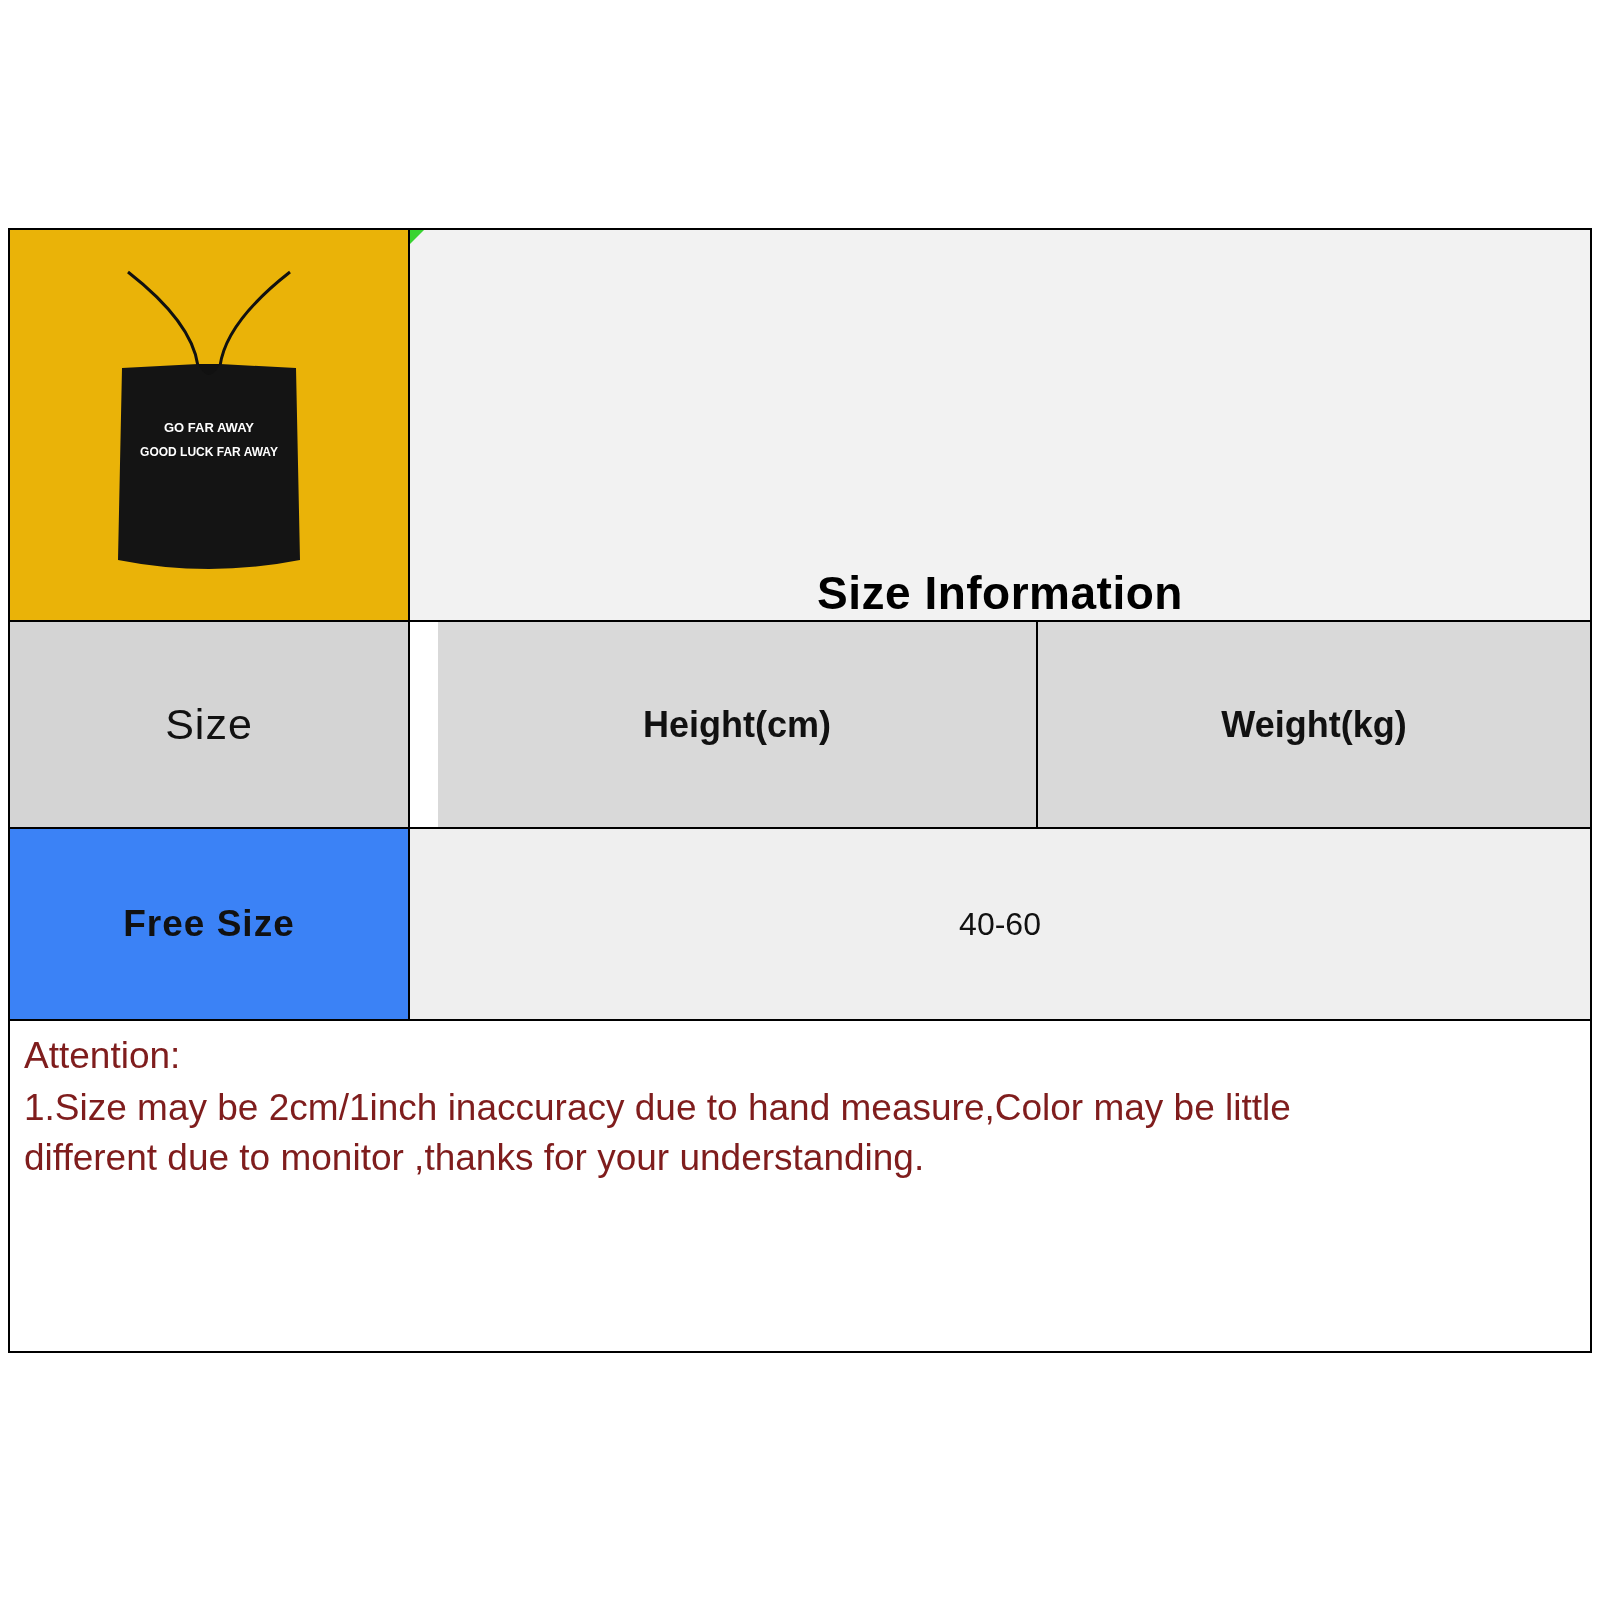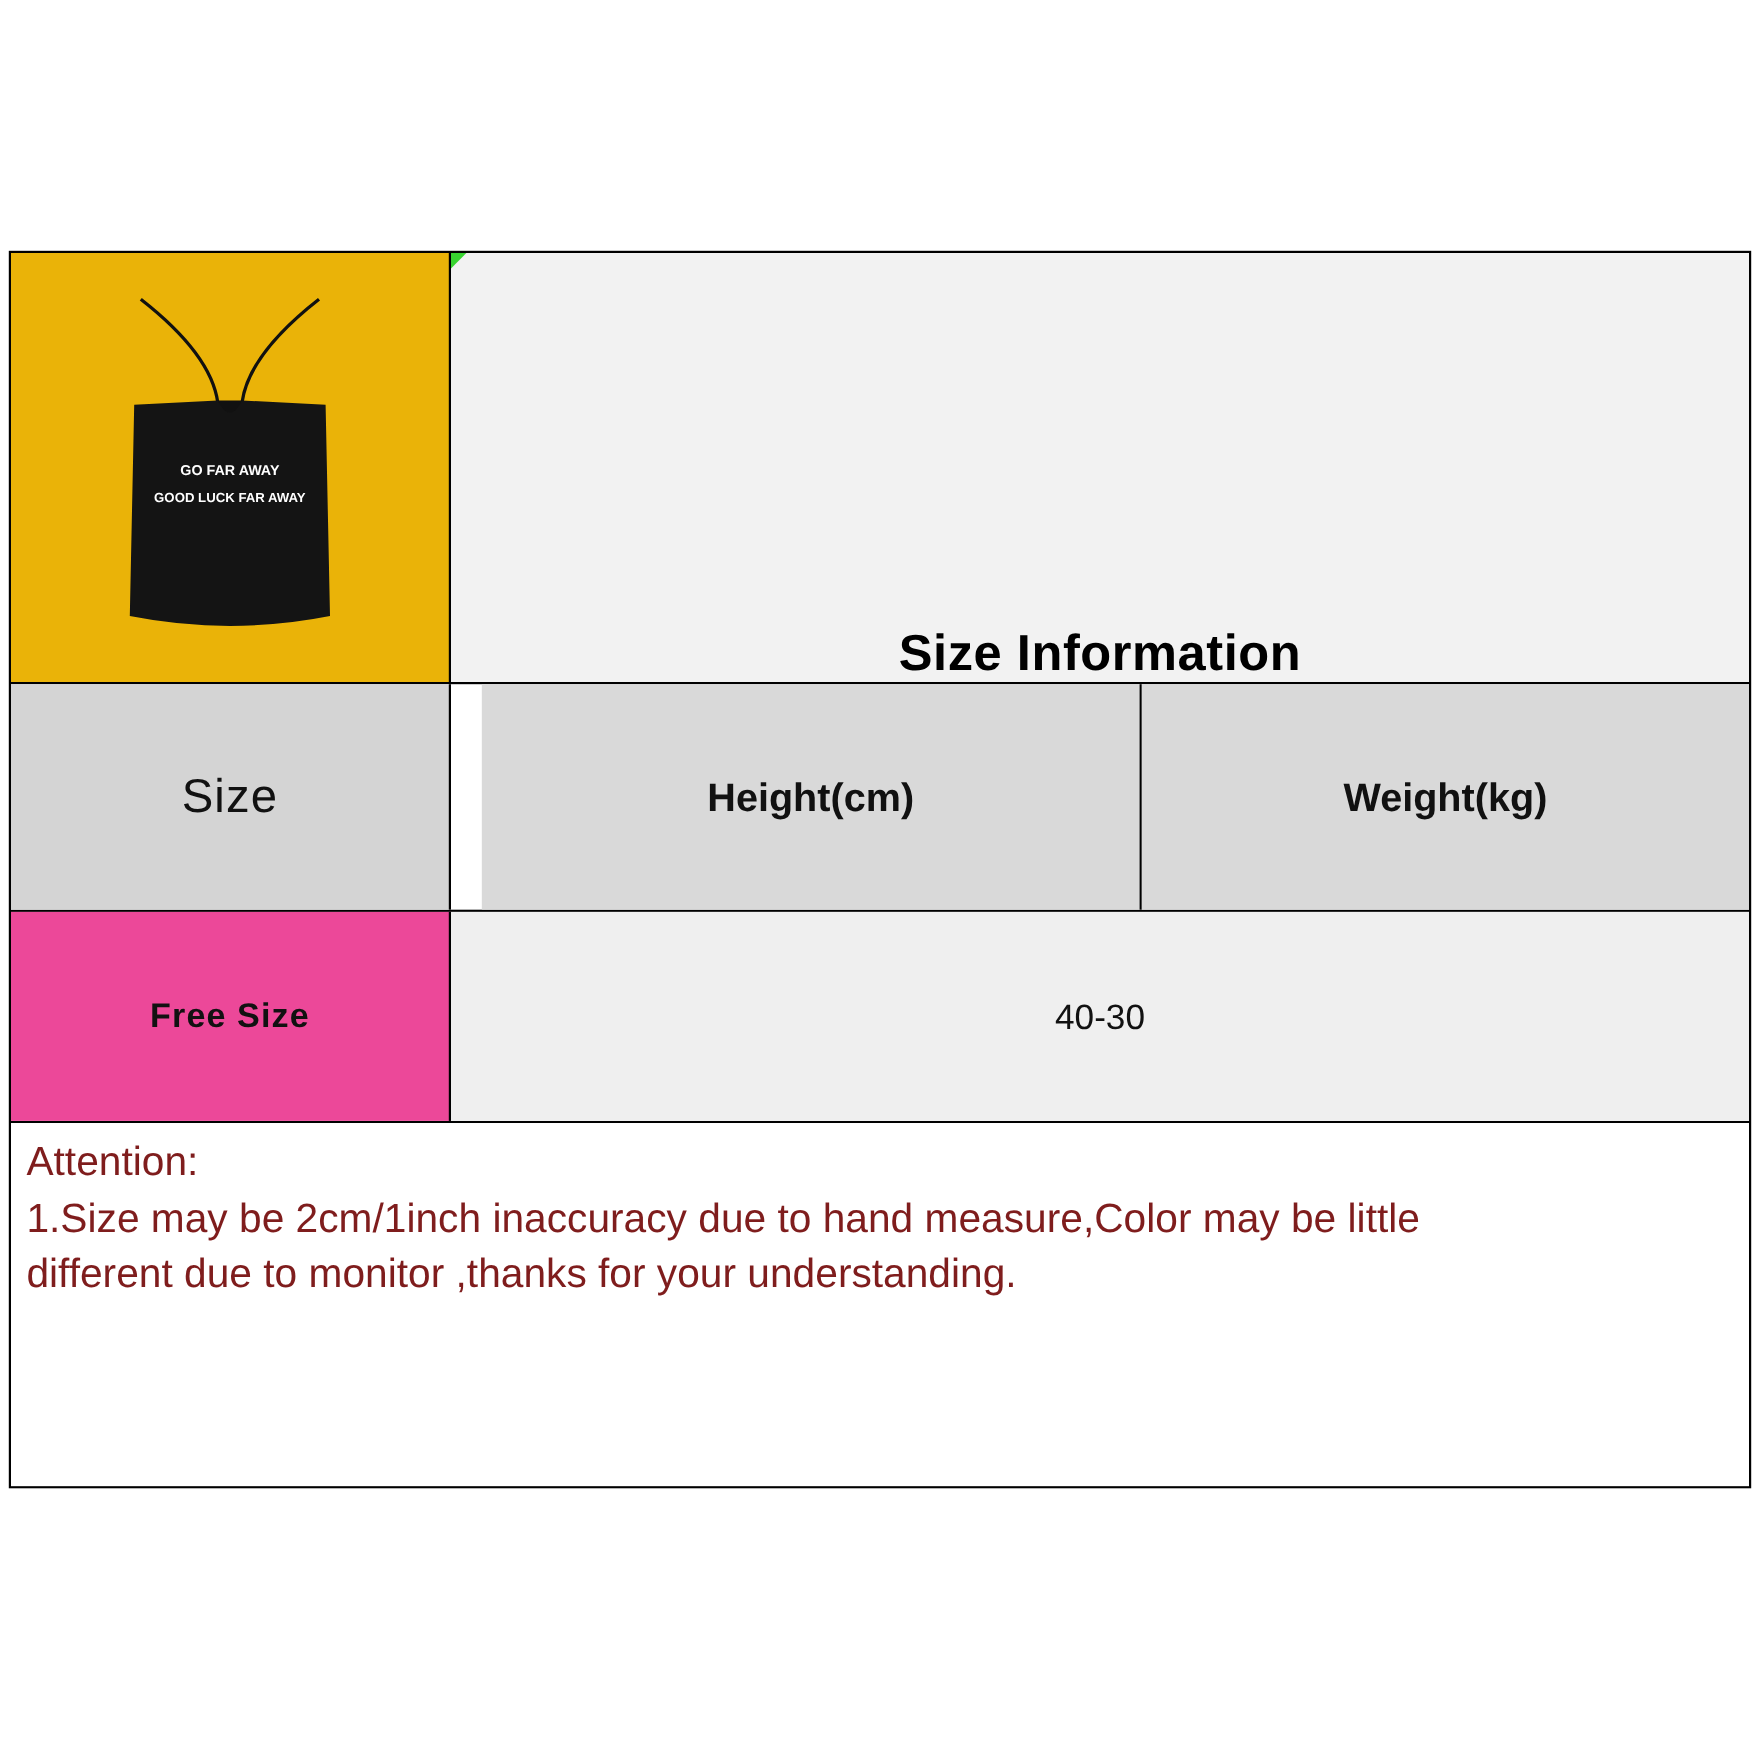--- a/index.html
+++ b/index.html
@@ -118,22 +118,22 @@
   }
   .hdr-other {
     font-size: 36px;
     font-weight: bold;
   }
 
   .data-row .cell {
     height: 190px;
   }
   .data-row .c1 {
-    background: #ec4899;
-    font-size: 31px;
+    background: #3b82f6;
+    font-size: 37px;
     font-weight: bold;
     letter-spacing: 1px;
   }
   .data-row .c2, .data-row .c3 {
     background: #efefef;
     font-size: 32px;
   }
 
   
   .attention {
@@ -183,21 +183,21 @@
     </div>
 
     <div class="hdr-row">
       <div class="cell c1 hdr-size">Size</div>
       <div class="cell c2 hdr-other">Height(cm)</div>
       <div class="cell c3 hdr-other">Weight(kg)</div>
     </div>
 
     <div class="data-row">
       <div class="cell c1">Free Size</div>
-      <div class="cell c3">40-30</div>
+      <div class="cell c3">40-60</div>
     </div>
 
     <div class="attention">
       <div class="att-title">Attention:</div>
       <div>1.Size may be 2cm/1inch inaccuracy due to hand measure,Color may be little</div>
       <div>different due to monitor ,thanks for your understanding.</div>
     </div>
 
   </div>
 </div>

